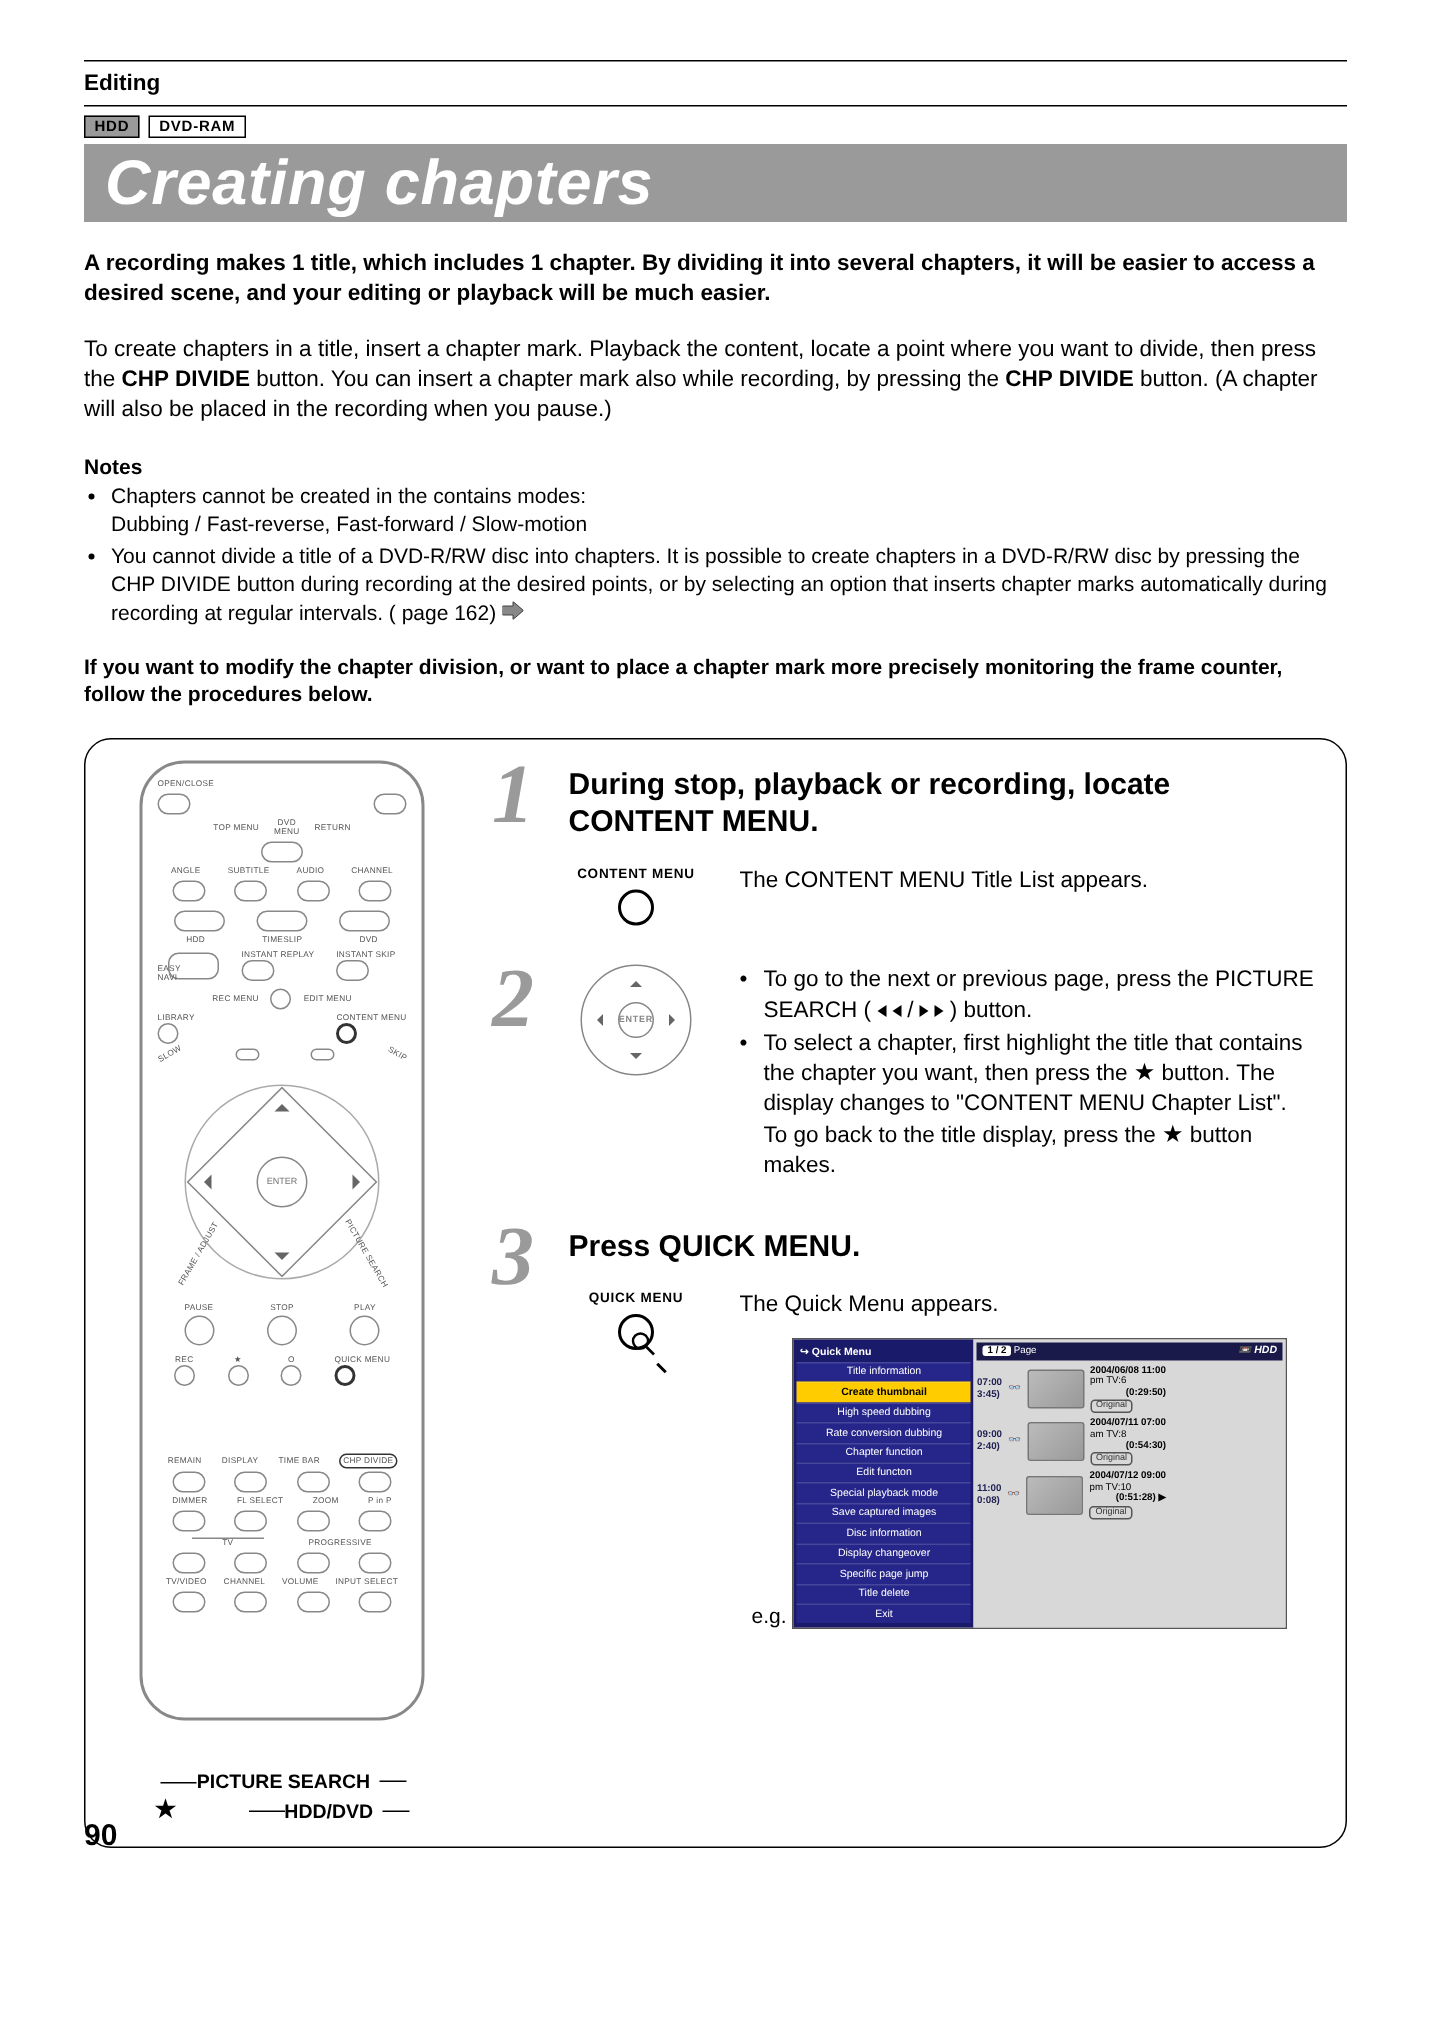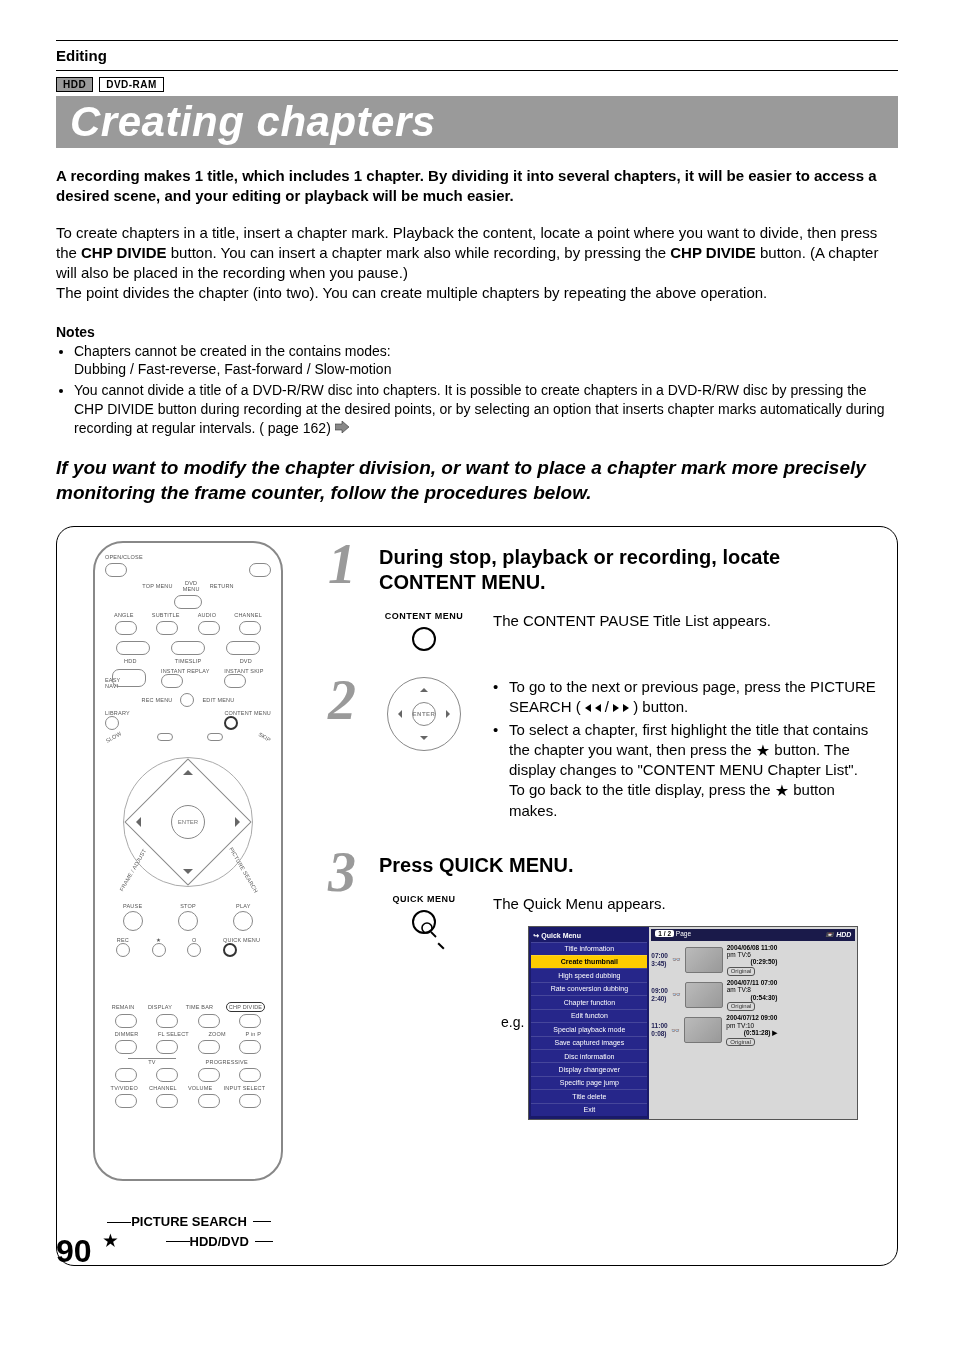--- a/index.html
+++ b/index.html
@@ -12,21 +12,21 @@
   .badge { font-size: 10px; font-weight: bold; border: 1px solid #000; padding: 1px 6px; letter-spacing: 0.5px; }
   .badge.hdd { background: #9a9a9a; color:#000;}
   .title-bar { background: #9a9a9a; color: #fff; padding: 2px 14px; font-size: 42px; font-weight: bold; font-style: italic; letter-spacing: 0.5px; }
   .lead { font-size: 15px; font-weight: bold; margin-top: 18px; line-height: 1.35; }
   .para { font-size: 15px; margin-top: 16px; line-height: 1.35; }
   .para .b { font-weight: bold; }
   .notes-head { font-size: 14px; font-weight: bold; margin-top: 20px; }
   .notes-list { list-style: disc; padding-left: 18px; font-size: 14px; line-height: 1.35; margin-top: 2px; }
   .notes-list li { margin-bottom: 2px; }
   .arrow-icon { display:inline-block; vertical-align:middle; }
-  .bold-para { font-size: 19px; font-weight: bold; margin-top: 16px; line-height: 1.35; font-style: italic; }
+  .bold-para { font-size: 14px; font-weight: bold; margin-top: 16px; line-height: 1.35; }
 
   .proc-box { border: 1px solid #000; border-radius: 18px; margin-top: 20px; padding: 14px 16px 16px 16px; position: relative; min-height: 740px; display:flex; gap:16px;}
   .remote-col { width: 230px; flex:0 0 230px; display:flex; flex-direction:column; align-items:center; }
   .remote { width: 190px; height: 640px; border: 2px solid #888; border-radius: 30px; background: #fff; position: relative; padding: 8px 10px; font-size: 6px; color:#666; }
   .remote .row { display:flex; justify-content:space-between; align-items:center; margin:3px 0; }
   .remote .lbl { font-size:5.5px; text-align:center; color:#555; letter-spacing:0.2px;}
   .btn-o { width:22px; height:14px; border:1px solid #888; border-radius:7px; }
   .btn-c { width:20px; height:20px; border:1px solid #888; border-radius:50%; }
   .btn-sm { width:14px; height:14px; border:1px solid #888; border-radius:50%; }
   .dpad-wrap { position:relative; width:150px; height:150px; margin:6px auto; }
@@ -85,42 +85,41 @@
   .qm-left .itm-hi { background:#ffcc00; color:#000; font-weight:bold;}
   .qm-right { flex:1; background:#d8d8d8; color:#000; padding:2px; position:relative;}
   .qm-top { display:flex; justify-content:space-between; align-items:center; background:#1a1a4a; color:#fff; padding:1px 4px; font-size:6.5px;}
   .qm-top .pg { background:#fff; color:#000; padding:0 3px; border-radius:2px; font-weight:bold;}
   .qm-top .hdd { font-style:italic; font-weight:bold; font-size:7px;}
   .qm-card { display:flex; align-items:center; gap:4px; margin:3px 0;}
   .qm-thumb { width:38px; height:26px; background: linear-gradient(135deg,#bbb,#999); border:1px solid #777; border-radius:2px;}
   .qm-info { font-size:6.5px; line-height:1.15;}
   .qm-info .orig { display:inline-block; border:1px solid #555; border-radius:3px; padding:0 3px; font-size:6px; margin-top:1px; color:#333;}
 
-  .page-no { position:absolute; bottom:16px; left:56px; font-size:32px; font-weight:bold; }
+  .page-no { position:absolute; bottom:16px; left:56px; font-size:20px; font-weight:bold; }
 </style>
 </head>
 <body>
 
 <div class="page">
   <div class="rule-top"></div>
   <div class="editing-head">Editing</div>
   <div class="rule-mid"></div>
 
   <div class="badges">
     <span class="badge hdd">HDD</span>
     <span class="badge">DVD-RAM</span>
   </div>
 
   <div class="title-bar">Creating chapters</div>
 
   <p class="lead">A recording makes 1 title, which includes 1 chapter.  By dividing it into several chapters, it will be easier to access a desired scene, and your editing or playback will be much easier.</p>
 
   <p class="para">
     <span>To create chapters in a title, insert a chapter mark. Playback the content, locate a point where you want to divide, then press the </span><span class="b">CHP DIVIDE</span><span> button. You can insert a chapter mark also while recording, by pressing the </span><span class="b">CHP DIVIDE</span><span> button. (A chapter will also be placed in the recording when you pause.)</span><br>
-    <span>The point divides the chapter (into two). You can create multiple chapters by repeating the above operation.</span>
   </p>
 
   <div class="notes-head">Notes</div>
   <ul class="notes-list">
     <li><span style="white-space:pre-line;">Chapters cannot be created in the contains modes:
 Dubbing / Fast-reverse, Fast-forward / Slow-motion</span></li>
     <li>
       <span>You cannot divide a title of a DVD-R/RW disc into chapters. It is possible to create chapters in a DVD-R/RW disc by pressing the CHP DIVIDE button during recording at the desired points, or by selecting an option that inserts chapter marks automatically during recording at regular intervals. (       page 162)</span>
       <span class="arrow-icon" style="position:relative; top:-1px;">
         <svg width="14" height="12" viewBox="0 0 14 12">
@@ -320,21 +319,21 @@
       <div class="step">
         <div class="step-num">1</div>
         <div class="step-body">
           <div class="step-title">During stop, playback or recording, locate CONTENT MENU.</div>
           <div class="step-row">
             <div class="step-icon">
               <span>CONTENT MENU</span>
               <div class="circ"></div>
             </div>
             <div class="step-text">
-              <div style="margin-bottom:14px;">The CONTENT PAUSE Title List appears.</div>
+              <div style="margin-bottom:14px;">The CONTENT MENU Title List appears.</div>
             </div>
           </div>
         </div>
       </div>
 
       <div class="step">
         <div class="step-num">2</div>
         <div class="step-body">
           <div class="step-row">
             <div class="step-icon">
@@ -370,21 +369,21 @@
               <span>QUICK MENU</span>
               <div class="circ" style="position:relative;">
                   <div class="magn" style="border:none; position:absolute; inset:3px;"><svg width="18" height="18" viewBox="0 0 18 18">
                       <circle cx="7" cy="7" r="5" fill="none" stroke="#000" stroke-width="1.6"></circle>
                       <line x1="11" y1="11" x2="16" y2="16" stroke="#000" stroke-width="1.8"></line>
                     </svg></div>
                 </div>
             </div>
             <div class="step-text">
               <div style="margin-bottom:10px;">The Quick Menu appears.</div>
-              <div style="display:flex; align-items:center;">
+              <div style="display:flex; align-items:flex-end;">
                 <span class="eg-label">e.g.</span>
                 <div class="qm-shot">
                   <div class="qm-left">
                     <div class="hd">
                       <span>↪</span>
                       <span>Quick Menu</span>
                     </div>
                     <div id="qm-items">
                         <div class="itm">Title information</div>
                         <div class="itm-hi">Create thumbnail</div>

